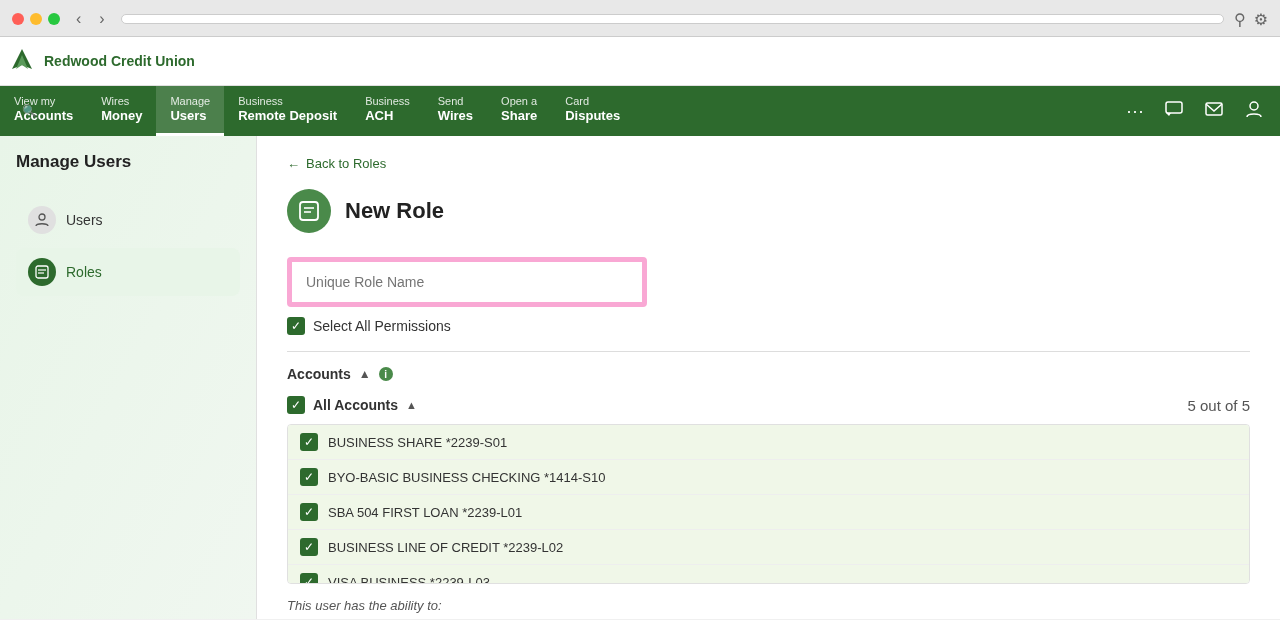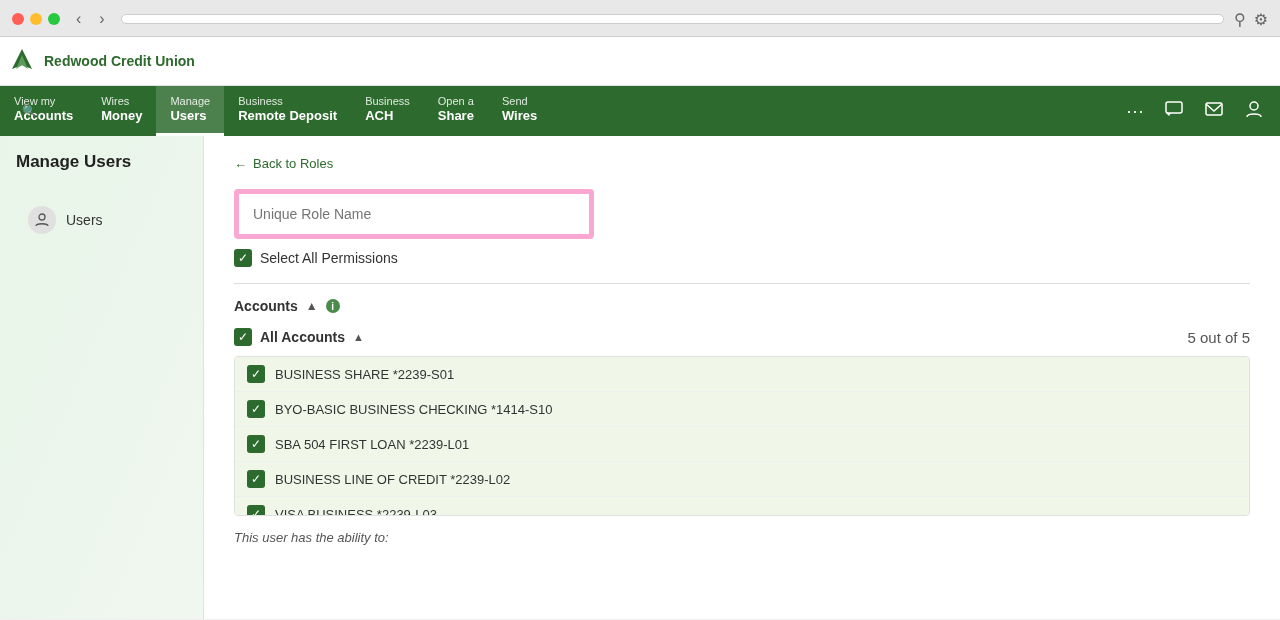--- a/index.html
+++ b/index.html
@@ -96,21 +96,21 @@
     .nav-item .sub { font-weight: 700; font-size: 13px; }
     .nav-item .sup { font-size: 11px; opacity: 0.85; font-weight: 400; }
     .nav-right { display: flex; align-items: center; gap: 4px; margin-left: auto; padding-right: 8px; }
     .nav-icon-btn { background: none; border: none; color: white; font-size: 18px; cursor: pointer; padding: 6px 8px; }
 
     
     .main-layout { display: flex; flex: 1; overflow: hidden; background: #f5f5f5; }
 
     
     .sidebar {
-      width: 204px;
+      width: 257px;
       background: white;
       padding: 16px;
       border-right: 1px solid #e0e0e0;
       background: linear-gradient(to bottom right, #e8f5e8, #f0f7f0);
     }
     .sidebar-title {
       font-size: 17px;
       font-weight: 700;
       color: #222;
       margin-bottom: 16px;
@@ -337,26 +337,30 @@
       </div>
       <div class="nav-item">
         <span class="sup">Business</span>
         <span class="sub">Remote Deposit</span>
       </div>
       <div class="nav-item">
         <span class="sup">Business</span>
         <span class="sub">ACH</span>
       </div>
       <div class="nav-item">
+        <span class="sup">Send</span>
+        <span class="sub">Wires</span>
+      </div>
+      <div class="nav-item">
         <span class="sup">Open a</span>
         <span class="sub">Share</span>
       </div>
       <div class="nav-item">
-        <span class="sup">Send</span>
-        <span class="sub">Wires</span>
+        <span class="sup">Card</span>
+        <span class="sub">Disputes</span>
       </div>
     </div>
     <div class="nav-right">
       <button class="nav-icon-btn">···</button>
       <button class="nav-icon-btn">
         <svg width="20" height="20" viewBox="0 0 20 20" fill="none">
           <rect x="2" y="3" width="16" height="11" rx="2" stroke="white" stroke-width="1.5" fill="none"></rect>
           <path d="M5 17 L7 14 H2 Z" fill="white"></path>
         </svg>
       </button>
@@ -381,29 +385,49 @@
       <div class="sidebar-title">Manage Users</div>
       <div class="sidebar-item">
         <div class="sidebar-icon gray">
           <svg width="16" height="16" viewBox="0 0 16 16" fill="none">
             <circle cx="8" cy="5" r="3" stroke="#555" stroke-width="1.3" fill="none"></circle>
             <path d="M2 14 C2 11 14 11 14 14" stroke="#555" stroke-width="1.3" fill="none"></path>
           </svg>
         </div>
         <span>Users</span>
       </div>
+      <div class="sidebar-item active">
+        <div class="sidebar-icon green">
+          <svg width="16" height="16" viewBox="0 0 16 16" fill="none">
+            <rect x="2" y="2" width="12" height="12" rx="2" stroke="white" stroke-width="1.3" fill="none"></rect>
+            <line x1="4" y1="6" x2="12" y2="6" stroke="white" stroke-width="1.2"></line>
+            <line x1="4" y1="9" x2="10" y2="9" stroke="white" stroke-width="1.2"></line>
+          </svg>
+        </div>
+        <span>Roles</span>
+      </div>
     </div>
 
     <div class="content">
 
       <a class="back-link">
         <span>←</span>
         <span>Back to Roles</span>
       </a>
 
+      <div class="page-header">
+        <div class="role-icon">
+          <svg width="24" height="24" viewBox="0 0 24 24" fill="none">
+            <rect x="3" y="3" width="18" height="18" rx="3" stroke="white" stroke-width="1.8" fill="none"></rect>
+            <line x1="7" y1="9" x2="17" y2="9" stroke="white" stroke-width="1.6"></line>
+            <line x1="7" y1="13" x2="14" y2="13" stroke="white" stroke-width="1.6"></line>
+          </svg>
+        </div>
+        <span class="page-title">New Role</span>
+      </div>
 
       <input class="role-name-input" type="text" placeholder="Unique Role Name" style="">
 
       <div class="checkbox-row">
         <div class="cb-green">✓</div>
         <span>Select All Permissions</span>
       </div>
 
       <hr class="divider">
 

